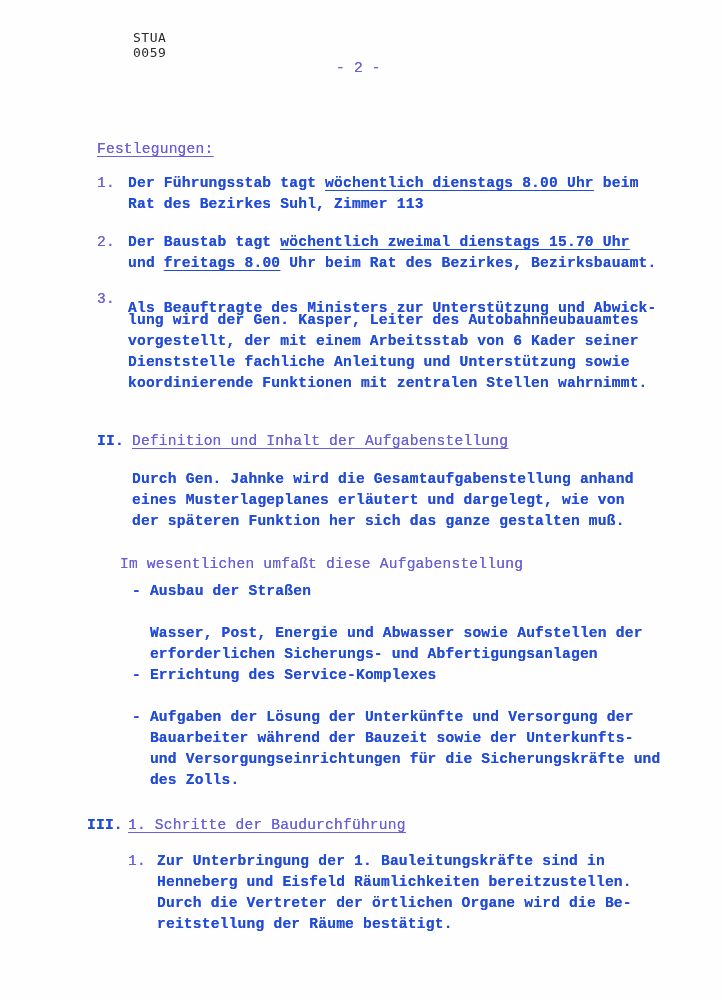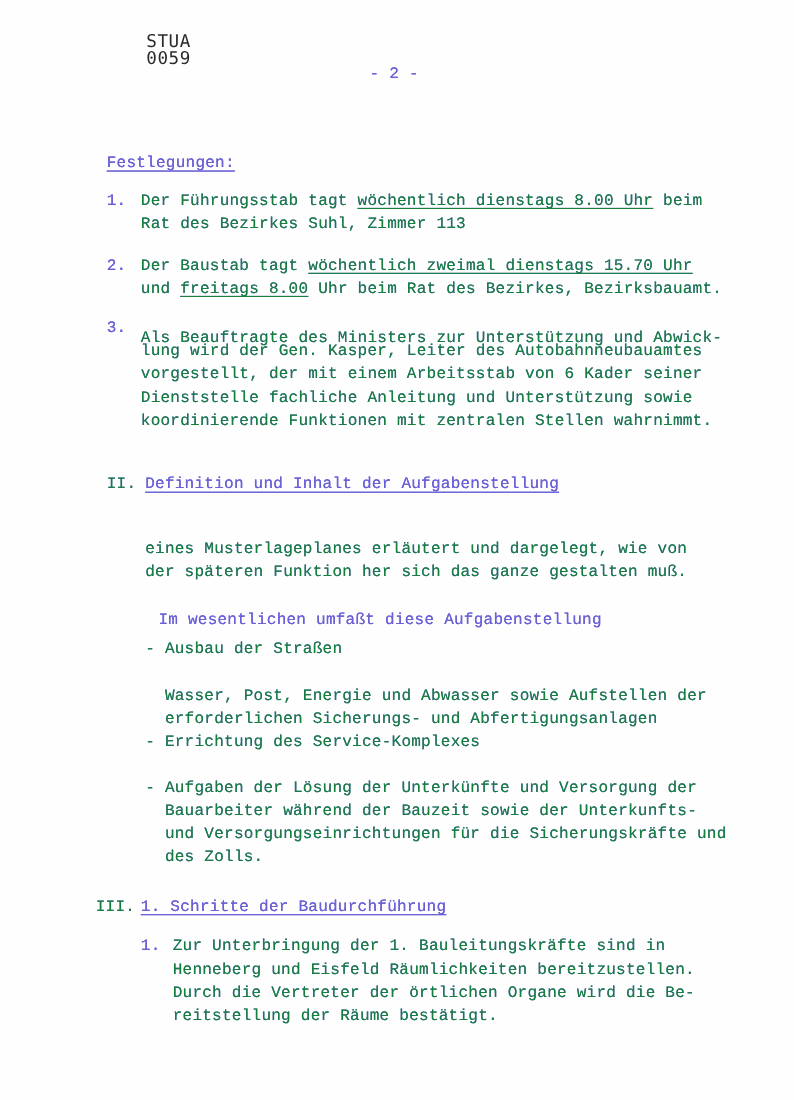--- a/index.html
+++ b/index.html
@@ -1,19 +1,19 @@
 <!DOCTYPE html>
 <html><head>
   <meta charset="utf-8">
   <style>
     html, body { margin: 0; padding: 0; background: #ffffff; }
     body { width: 722px; height: 1000px; position: relative; overflow: hidden; }
     .page { position: absolute; left: 0; top: 0; width: 722px; height: 1000px; background: #fefefe; }
-    .stamp { position: absolute; left: 133px; top: 30px; font-family: "DejaVu Sans Mono", monospace; font-size: 16px; line-height: 15px; color: #2a2a2a; letter-spacing: 0.5px; }
-    .tw { font-family: "Liberation Mono", "DejaVu Sans Mono", monospace; color: #15803d; font-size: 14.6px; letter-spacing: 0.2px; white-space: pre; position: absolute; font-weight: normal; text-shadow: 0 0 0.4px #6b62d8; }
+    .stamp { position: absolute; left: 133px; top: 30px; font-family: "DejaVu Sans Mono", monospace; font-size: 13px; line-height: 15px; color: #2a2a2a; letter-spacing: 0.5px; }
+    .tw { font-family: "Liberation Mono", "DejaVu Sans Mono", monospace; color: #1d4ed8; font-size: 14.6px; letter-spacing: 0.2px; white-space: pre; position: absolute; font-weight: bold; text-shadow: 0 0 0.4px #6b62d8; }
     .light { font-weight: normal; color: #6a61d6; }
     .u { text-decoration: underline; text-decoration-thickness: 1px; text-underline-offset: 3px; }
     .pagenum { position: absolute; left: 336px; top: 60px; }
   </style>
 </head>
 <body>
 
 <div class="page">
 
   <div class="stamp">
@@ -36,24 +36,25 @@
   <div class="tw light" style="left:97px; top:291px;">3.</div>
   <div class="tw" style="left:128px; top:300px;">Als Beauftragte des Ministers zur Unterstützung und Abwick-</div>
   <div class="tw" style="left:128px; top:312px;">lung wird der Gen. Kasper, Leiter des Autobahnneubauamtes</div>
   <div class="tw" style="left:128px; top:333px;">vorgestellt, der mit einem Arbeitsstab von 6 Kader seiner</div>
   <div class="tw" style="left:128px; top:354px;">Dienststelle fachliche Anleitung und Unterstützung sowie</div>
   <div class="tw" style="left:128px; top:375px;">koordinierende Funktionen mit zentralen Stellen wahrnimmt.</div>
 
   <div class="tw" style="left:97px; top:433px;">II.</div>
   <div class="tw u light" style="left:132px; top:433px;">Definition und Inhalt der Aufgabenstellung</div>
 
+  <div class="tw" style="left:132px; top:471px;">Durch Gen. Jahnke wird die Gesamtaufgabenstellung anhand</div>
   <div class="tw" style="left:132px; top:492px;">eines Musterlageplanes erläutert und dargelegt, wie von</div>
   <div class="tw" style="left:132px; top:513px;">der späteren Funktion her sich das ganze gestalten muß.</div>
 
-  <div class="tw light" style="left:144px; top:556px;">Im wesentlichen umfaßt diese Aufgabenstellung</div>
+  <div class="tw light" style="left:120px; top:556px;">Im wesentlichen umfaßt diese Aufgabenstellung</div>
 
   <div class="tw" style="left:132px; top:583px;">- Ausbau der Straßen</div>
   <div class="tw" style="left:132px; top:625px;">  Wasser, Post, Energie und Abwasser sowie Aufstellen der</div>
   <div class="tw" style="left:132px; top:646px;">  erforderlichen Sicherungs- und Abfertigungsanlagen</div>
   <div class="tw" style="left:132px; top:667px;">- Errichtung des Service-Komplexes</div>
   <div class="tw" style="left:132px; top:709px;">- Aufgaben der Lösung der Unterkünfte und Versorgung der</div>
   <div class="tw" style="left:132px; top:730px;">  Bauarbeiter während der Bauzeit sowie der Unterkunfts-</div>
   <div class="tw" style="left:132px; top:751px;">  und Versorgungseinrichtungen für die Sicherungskräfte und</div>
   <div class="tw" style="left:132px; top:772px;">  des Zolls.</div>
 

